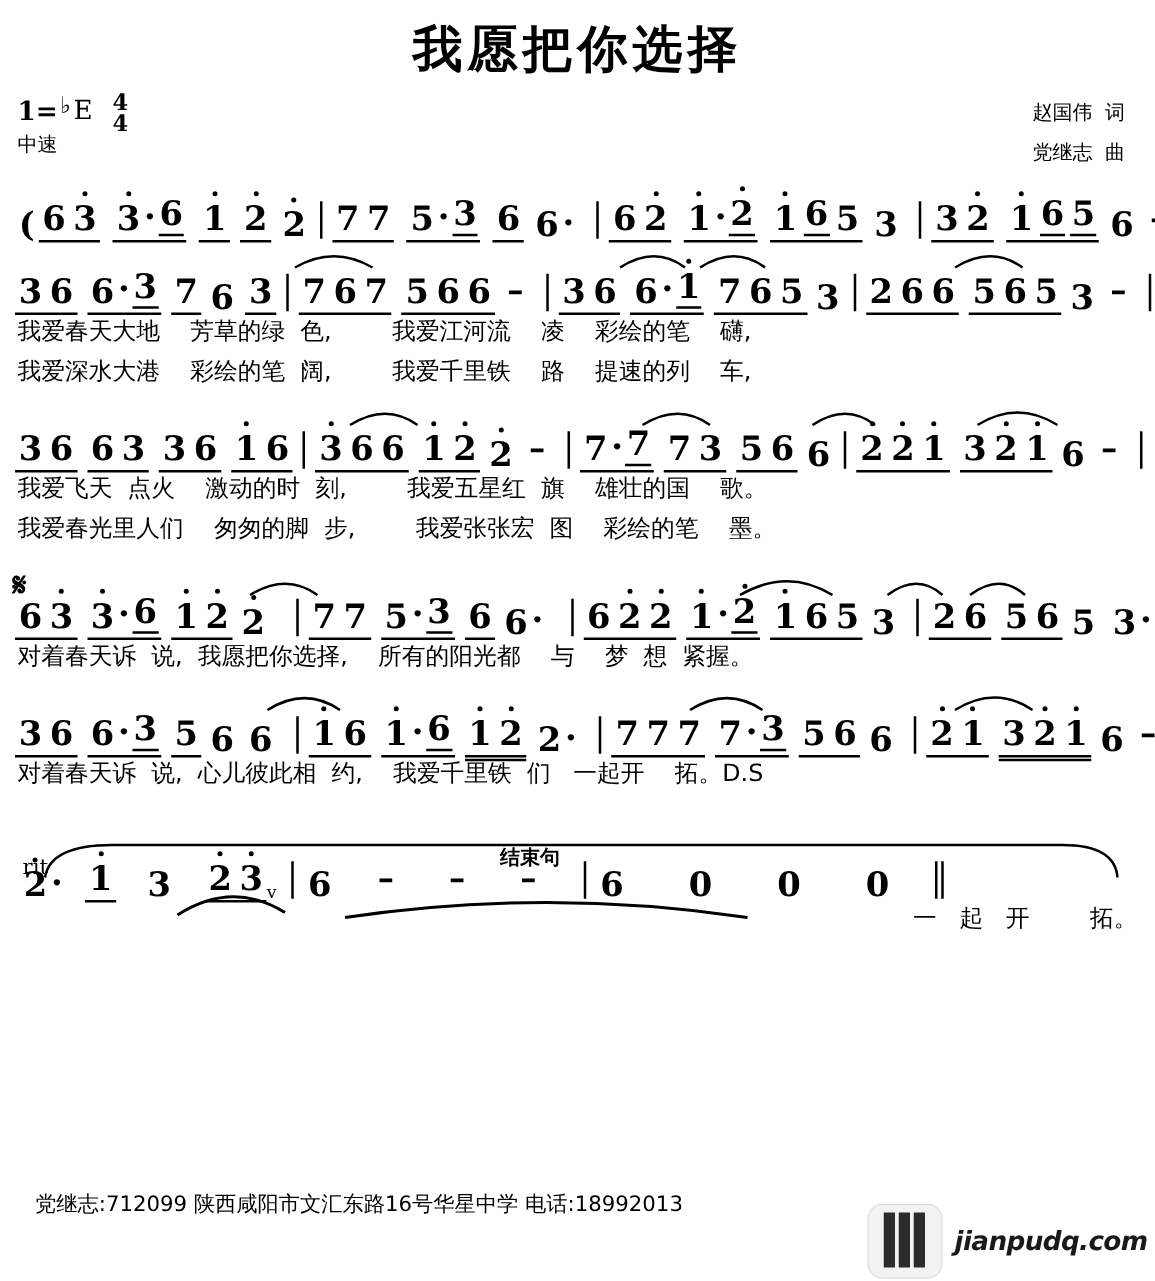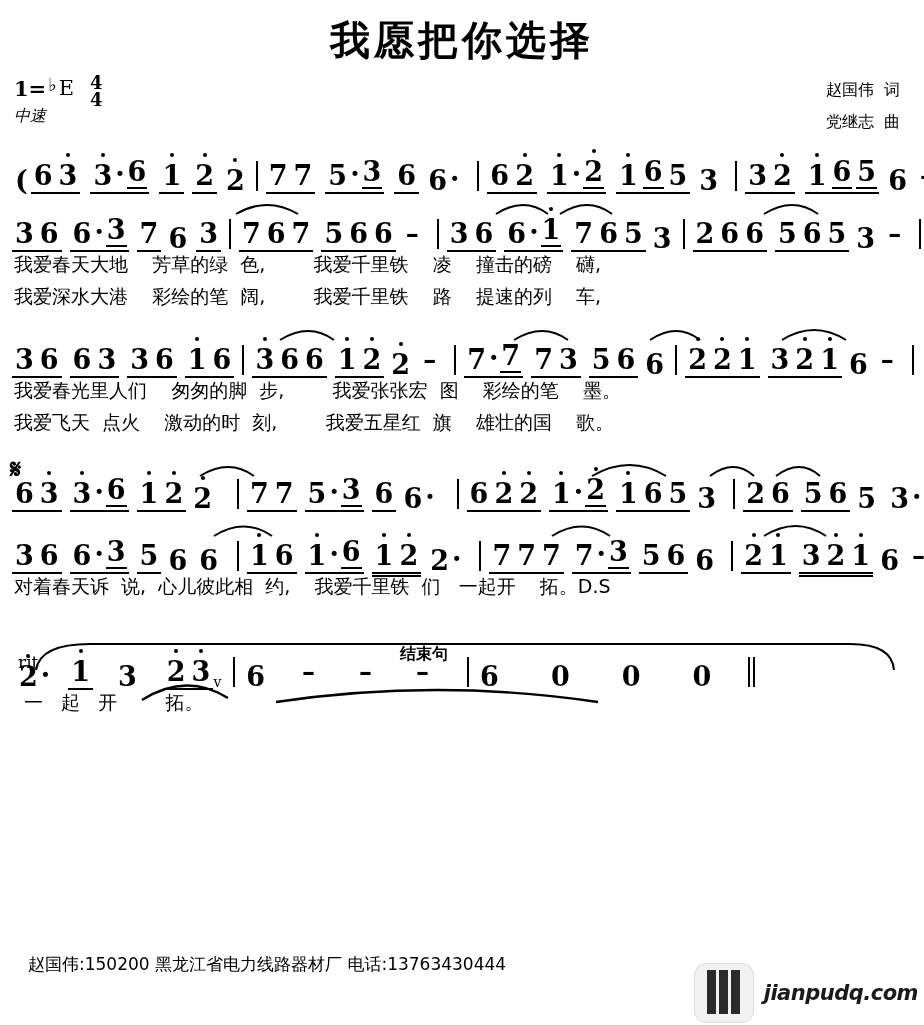--- a/index.html
+++ b/index.html
@@ -37,21 +37,20 @@
   .keysig b { font-weight: 700; font-size: 21px; }
   .flat { font-size: 18px; vertical-align: super; position: relative; top:-2px;}
   .meter {
     display: inline-flex; flex-direction: column; align-items: center;
     line-height: 0.92; font-weight: 700; font-size: 18px; margin-left: 14px;
     position: relative; top: -1px;
   }
   .tempo {
     position: absolute; left: 14px; top: 32px;
     font-size: 16px;
-    font-style: italic;
   }
   .credits {
     position: absolute; right: 24px; top: 0;
     text-align: right; font-size: 16px; line-height: 2.0;
   }
   .credits span.role { margin-left: 10px; }
 
   
   .system { position: relative; margin: 0 0 2px 0; }
   .noterow {
@@ -298,21 +297,21 @@
     </span>
     <span class="beam1" style="margin-left:8px;">
       <span class="note">5</span>
       <span class="note">6</span>
       <span class="note">5</span>
     </span>
     <span class="note" style="margin-left:6px;">3</span>
     <span class="dash">–</span>
     <span class="bar"></span>
   </div>
-  <div class="lyricrow">我爱春天大地    芳草的绿  色,        我爱千里铁    凌    撞击的磅    礴,</div>
+  <div class="lyricrow">我爱春天大地    芳草的绿  色,        我爱江河流    凌    彩绘的笔    礴,</div>
   <div class="lyricrow">我爱深水大港    彩绘的笔  阔,        我爱千里铁    路    提速的列    车,</div>
 </div>
 
 <div class="system" style="margin-top:14px;">
   <svg class="slur" style="left:276px;top:-6px;" width="62" height="18">
       <path d="M4 16 Q33 -2 58 16" stroke="#000" stroke-width="2" fill="none"></path>
     </svg>
   <svg class="slur" style="left:510px;top:-6px;" width="62" height="18">
       <path d="M4 16 Q33 -2 58 16" stroke="#000" stroke-width="2" fill="none"></path>
     </svg>
@@ -374,22 +373,22 @@
     </span>
     <span class="beam1" style="margin-left:8px;">
       <span class="note">3</span>
       <span class="note hi">2</span>
       <span class="note hi">1</span>
     </span>
     <span class="note" style="margin-left:6px;">6</span>
     <span class="dash">–</span>
     <span class="bar"></span>
   </div>
+  <div class="lyricrow">我爱飞天  点火    激动的时  刻,        我爱五星红  旗    雄壮的国    歌。</div>
   <div class="lyricrow">我爱春光里人们    匆匆的脚  步,        我爱张张宏  图    彩绘的笔    墨。</div>
-  <div class="lyricrow">我爱飞天  点火    激动的时  刻,        我爱五星红  旗    雄壮的国    歌。</div>
 </div>
 
 <div class="system" style="margin-top:22px;">
   <div class="segno">𝄋</div>
   <svg class="slur" style="left:196px;top:-4px;" width="62" height="18">
       <path d="M4 16 Q33 -2 58 16" stroke="#000" stroke-width="2" fill="none"></path>
     </svg>
   <svg class="slur" style="left:588px;top:-6px;" width="82" height="20">
       <path d="M4 18 Q42 -4 78 18" stroke="#000" stroke-width="2" fill="none"></path>
     </svg>
@@ -453,20 +452,21 @@
     </span>
     <span class="beam1" style="margin-left:8px;">
       <span class="note">5</span>
       <span class="note">6</span>
     </span>
     <span class="note" style="margin-left:6px;">5</span>
     <span class="note" style="margin-left:10px;">3</span>
       <span class="dotaug">·</span>
 
   </div>
+  <div class="lyricrow">对着春天诉  说,  我愿把你选择,    所有的阳光都    与    梦  想  紧握。</div>
 </div>
 
 <div class="system" style="margin-top:14px;">
   <svg class="slur" style="left:210px;top:-6px;" width="66" height="18">
       <path d="M4 16 Q34 -3 62 16" stroke="#000" stroke-width="2" fill="none"></path>
     </svg>
   <svg class="slur" style="left:548px;top:-6px;" width="66" height="18">
       <path d="M4 16 Q34 -3 62 16" stroke="#000" stroke-width="2" fill="none"></path>
     </svg>
   <svg class="slur" style="left:760px;top:-6px;" width="70" height="18">
@@ -568,25 +568,25 @@
     <span class="bar" style="margin-left:28px;"></span>
     <span class="note">6</span>
     <span class="note" style="margin-left:48px;">0</span>
     <span class="note" style="margin-left:48px;">0</span>
     <span class="note" style="margin-left:48px;">0</span>
     <span class="dbl-bar" style="margin-left:34px;">
       <i></i>
         <i></i>
     </span>
   </div>
-  <div class="lyricrow" style="padding-left:24px;">一   起   开        拓。</div>
+  <div class="lyricrow" style="padding-left:4px;text-align:right;">一   起   开        拓。</div>
 </div>
 
 <div class="footer">
-  <div>赵国伟:150200  黑龙江省电力线路器材厂    电话:13763430444</div>
+  <div>党继志:712099  陕西咸阳市文汇东路16号华星中学    电话:18992013</div>
 </div>
 
 <div class="watermark">
   <div class="wm-keys">
       <i></i>
       <i></i>
       <i></i>
     </div>
   <div class="wm-text">
     <div class="wm-en">jianpudq.com</div>

